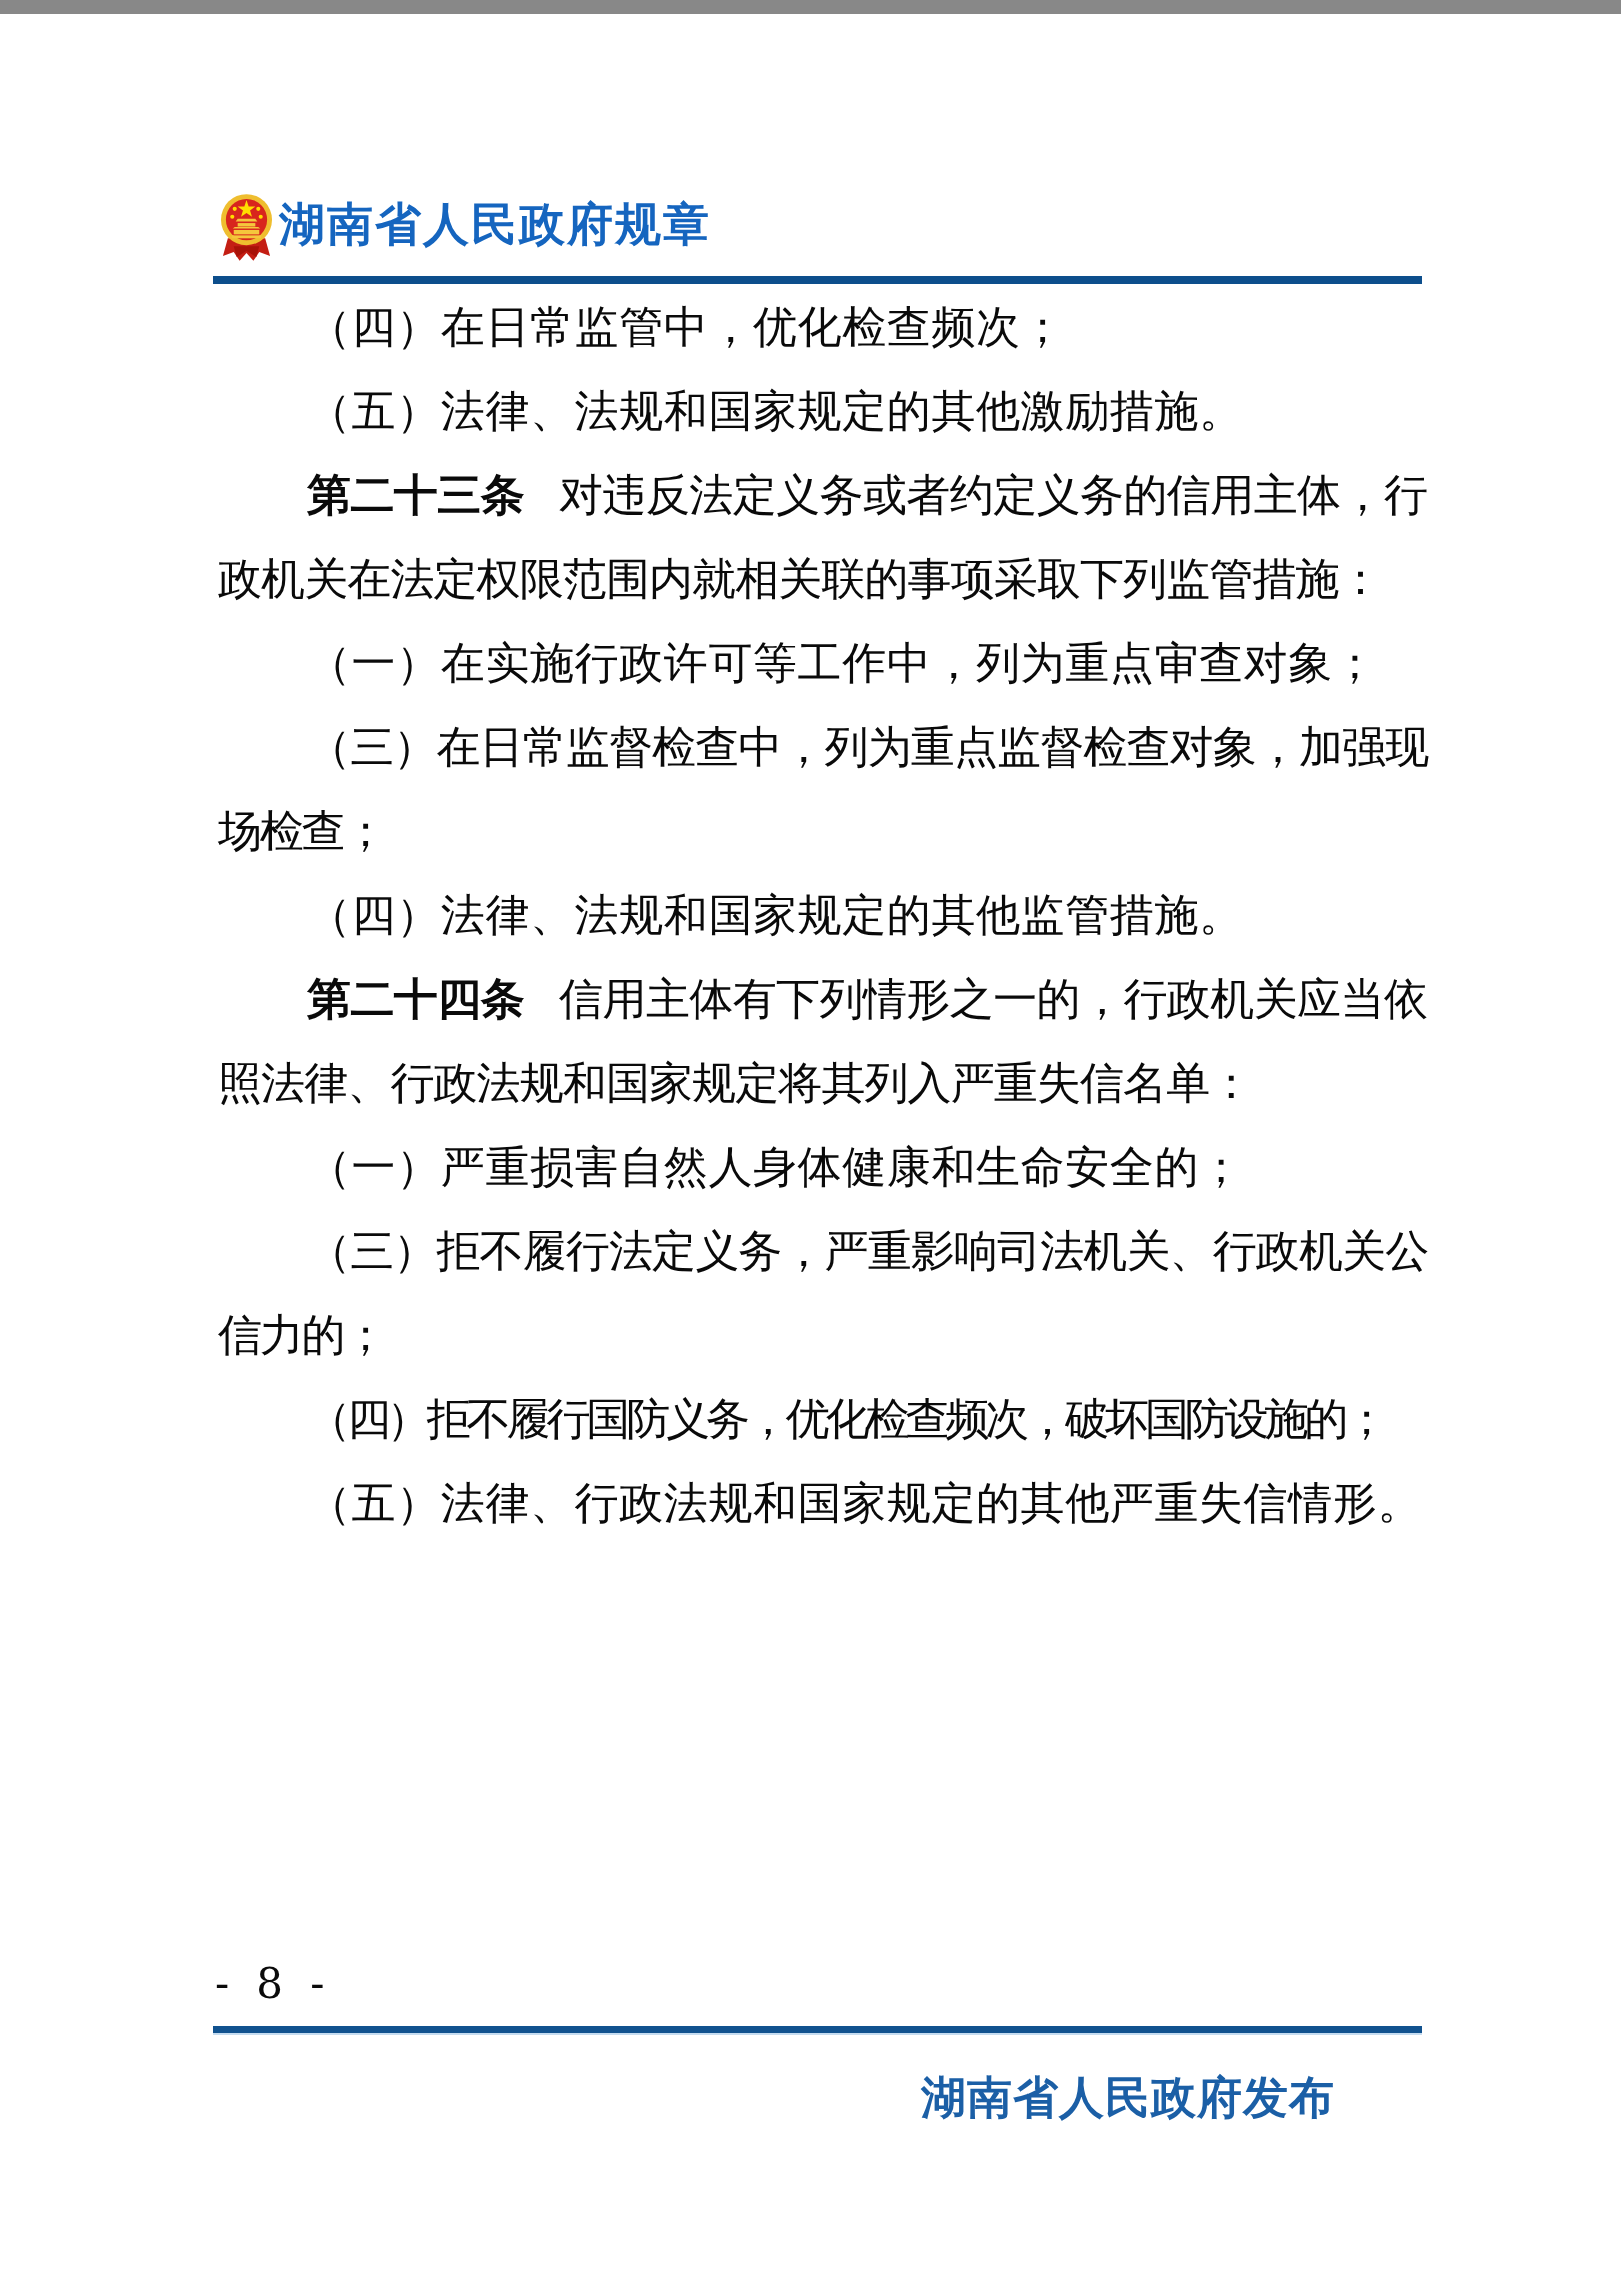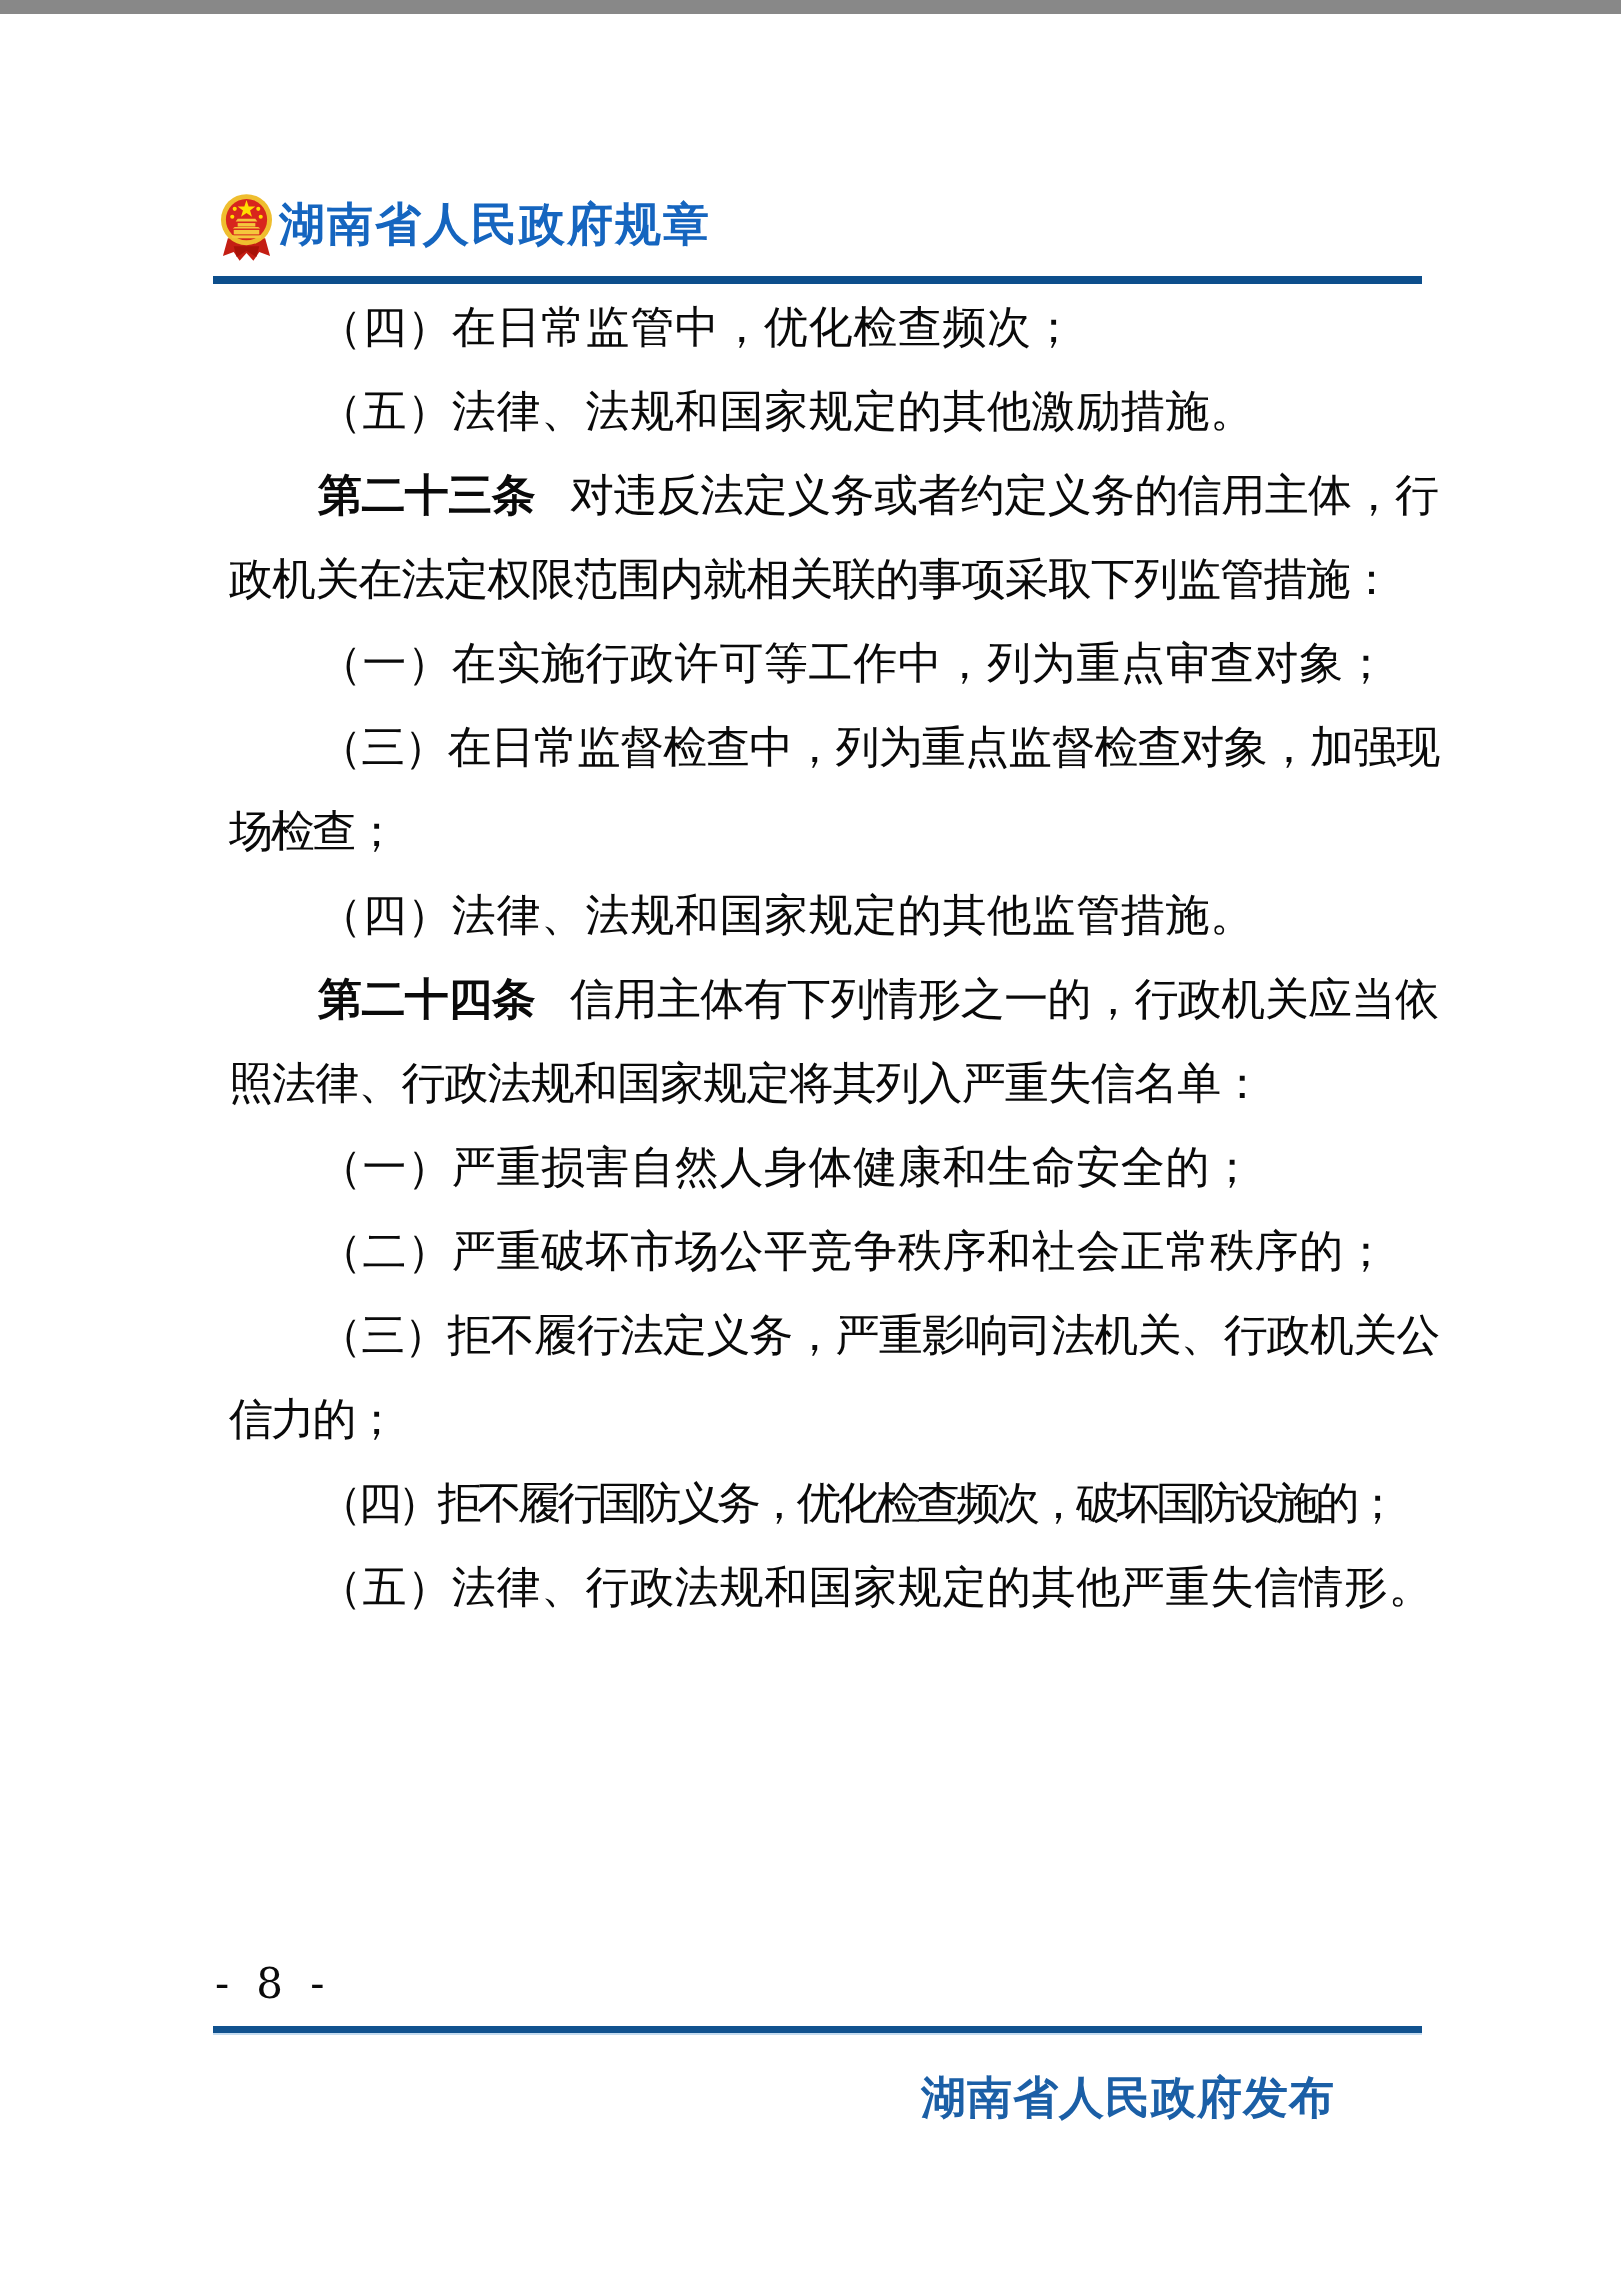--- a/index.html
+++ b/index.html
@@ -18,21 +18,21 @@
     font-size:46px;font-weight:bold;color:#1565BF;
     letter-spacing:2px;white-space:nowrap;
     font-family:"DejaVu Serif","Liberation Serif",serif;
   }
   .hdr-rule{
     position:absolute;left:213px;top:262px;width:1209px;height:7.8px;
     background:#0D4E8C;
   }
   
   .doc-body{
-    position:absolute;left:229px;top:271px;width:1209px;
+    position:absolute;left:218px;top:271px;width:1209px;
     color:#0a0a0a;
   }
   .doc-body p{
     margin:0;
     font-size:44px;
     letter-spacing:0.6px;
     line-height:84px;
     text-indent:89px;
     text-align:justify;
     word-break:normal;
@@ -92,21 +92,20 @@
 
   <div class="doc-body">
     <p><span>（四）在日常监管中，优化检查频次；</span></p>
     <p><span>（五）法律、法规和国家规定的其他激励措施。</span></p>
     <p class="tight1"><span class="art">第二十三条</span><span>对违反法定义务或者约定义务的信用主体，行政机关在法定权限范围内就相关联的事项采取下列监管措施：</span></p>
     <p><span>（一）在实施行政许可等工作中，列为重点审查对象；</span></p>
     <p class="tight2"><span>（三）在日常监督检查中，列为重点监督检查对象，加强现场检查；</span></p>
     <p><span>（四）法律、法规和国家规定的其他监管措施。</span></p>
     <p class="tight1"><span class="art">第二十四条</span><span>信用主体有下列情形之一的，行政机关应当依照法律、行政法规和国家规定将其列入严重失信名单：</span></p>
     <p><span>（一）严重损害自然人身体健康和生命安全的；</span></p>
-    <p><span>（二）严重破坏市场公平竞争秩序和社会正常秩序的；</span></p>
     <p class="tight2"><span>（三）拒不履行法定义务，严重影响司法机关、行政机关公信力的；</span></p>
     <p class="tight3"><span>（四）拒不履行国防义务，优化检查频次，破坏国防设施的；</span></p>
     <p><span>（五）法律、行政法规和国家规定的其他严重失信情形。</span></p>
   </div>
 
   <div class="page-num">- 8 -</div>
   <div class="ftr-rule"></div>
   <div class="ftr-pub">湖南省人民政府发布</div>
 
 </div>

